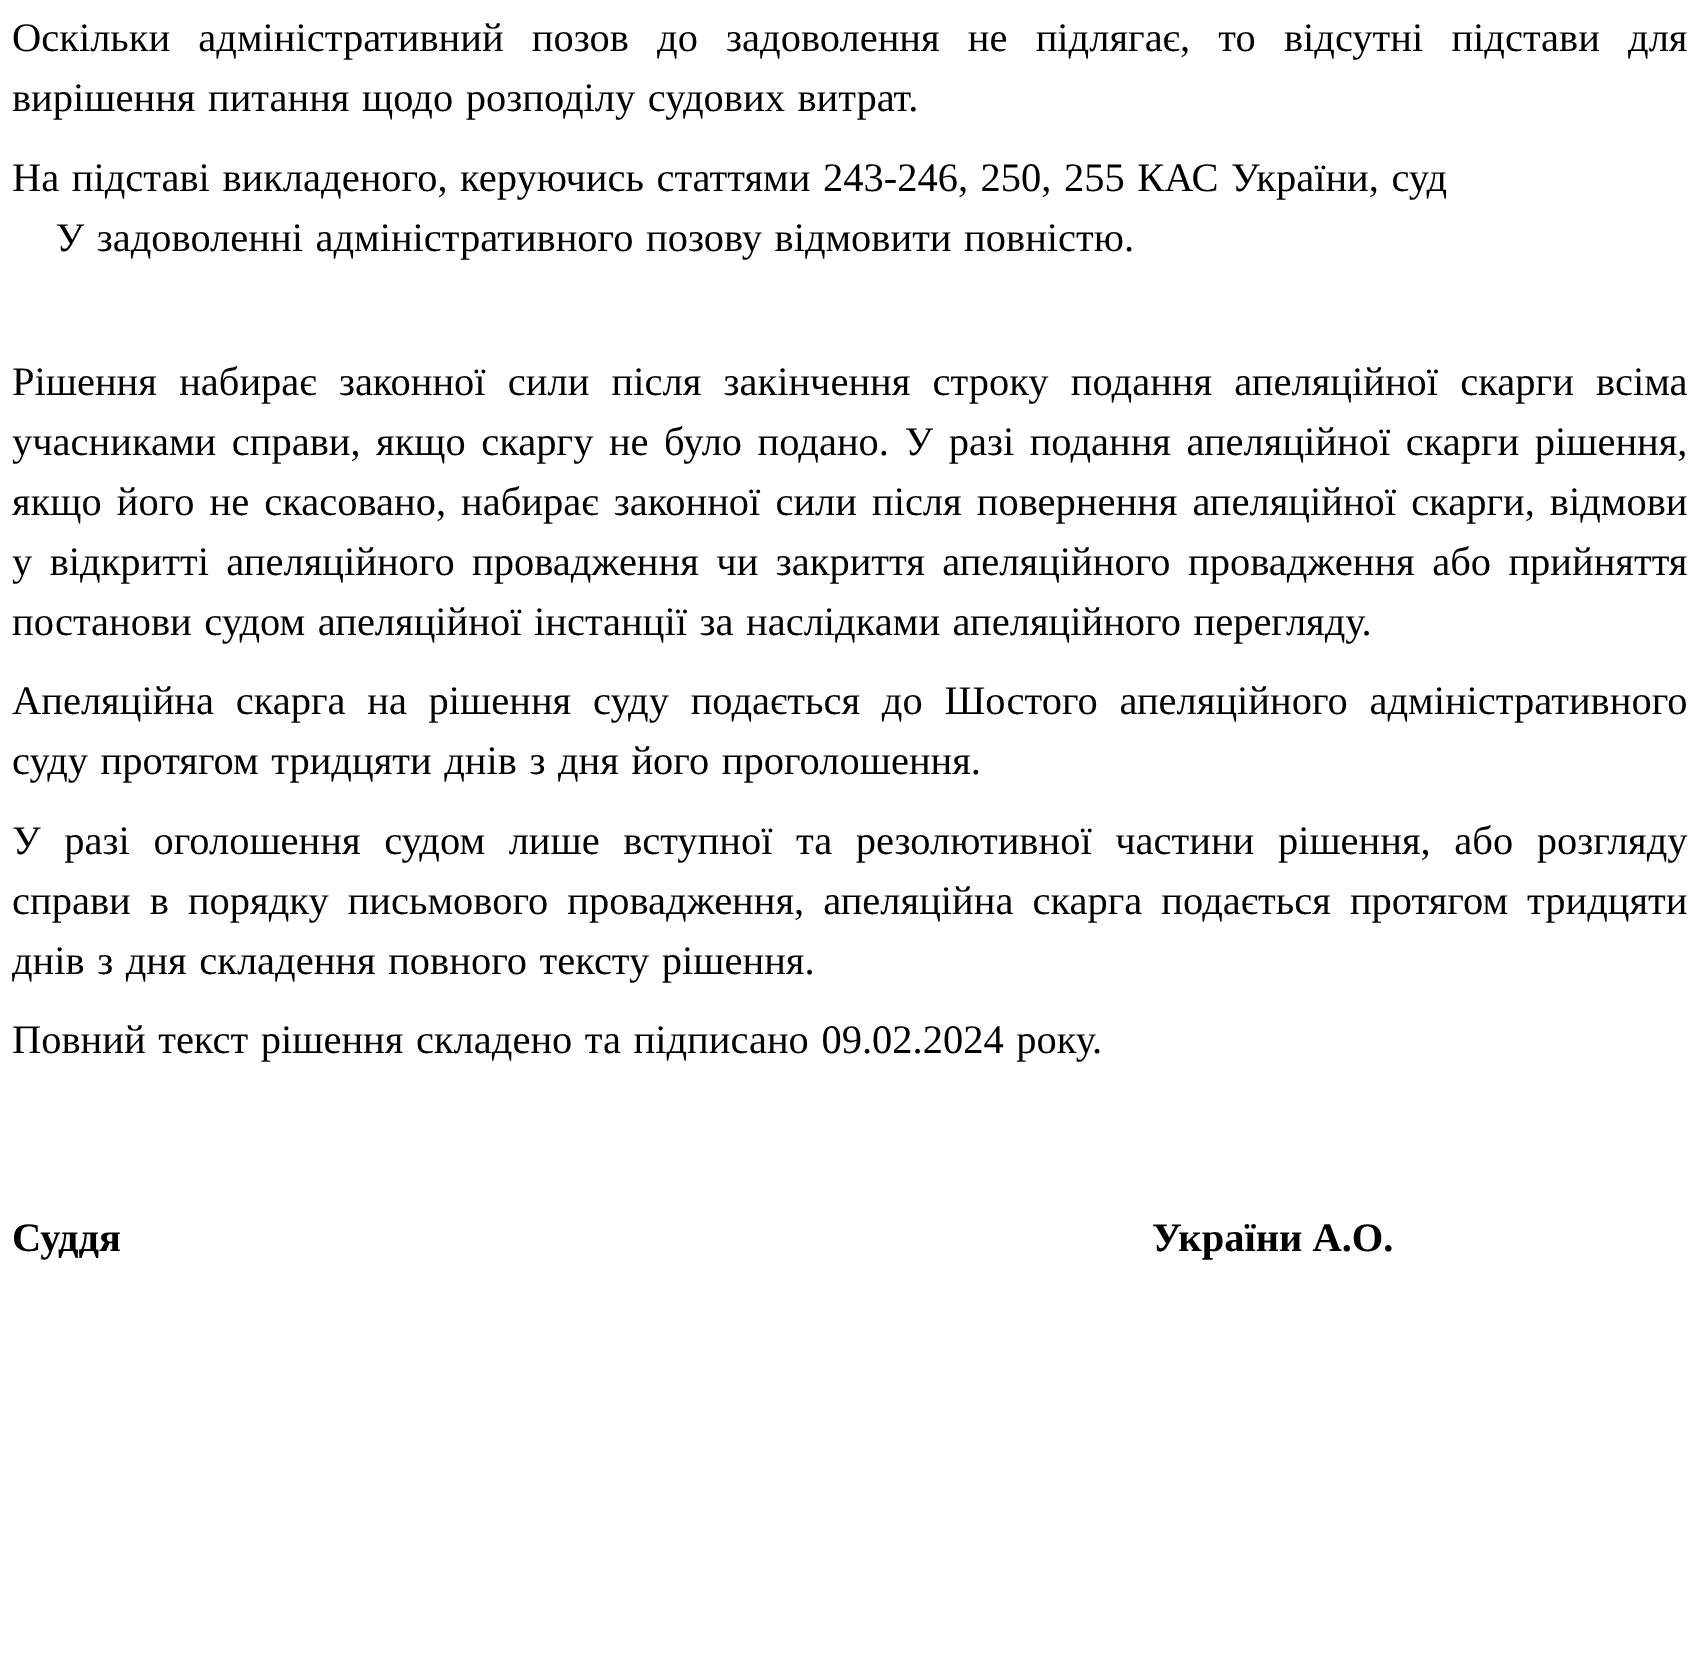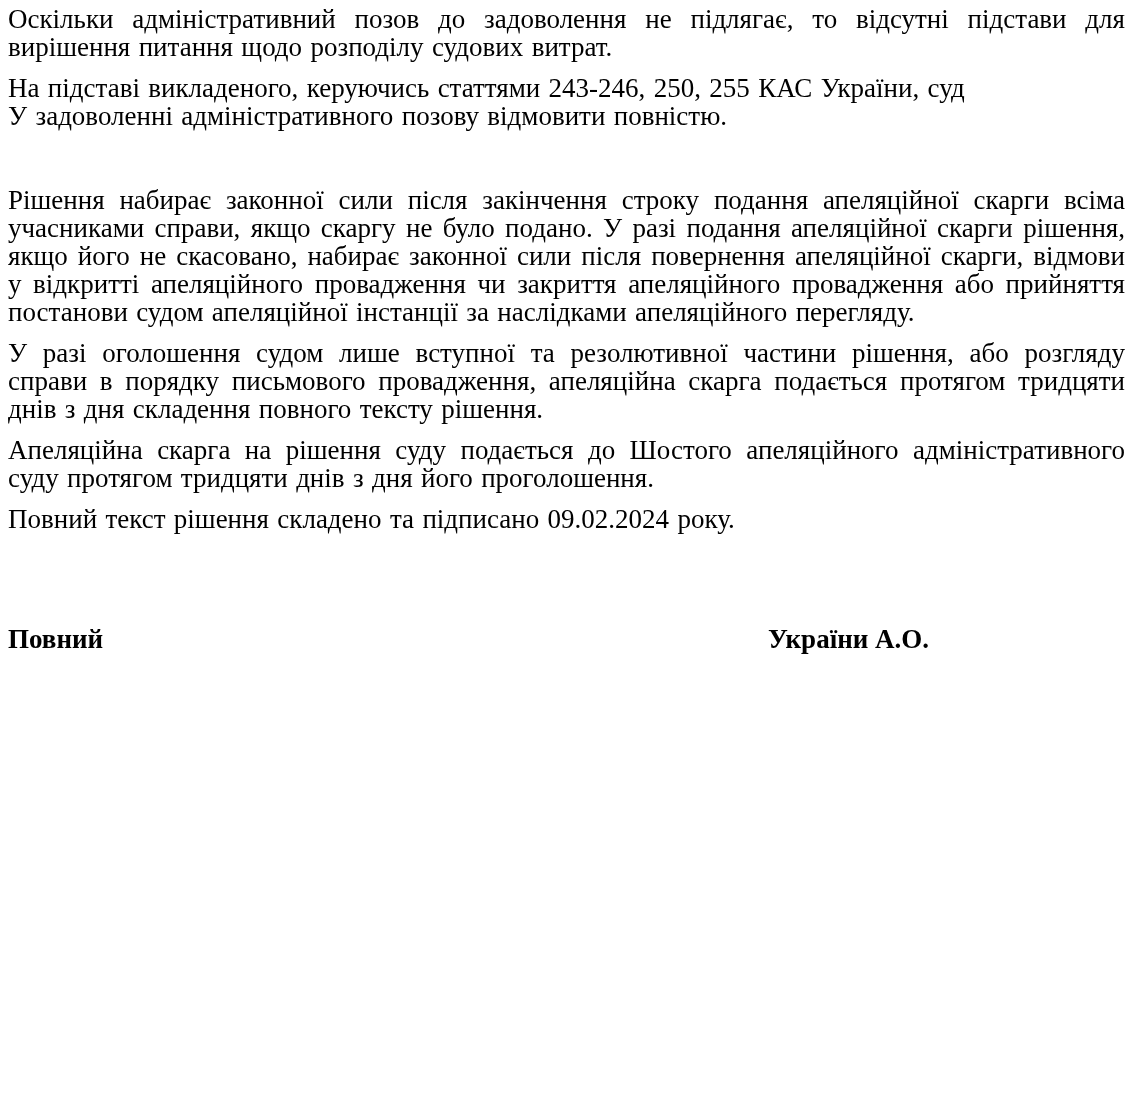--- a/index.html
+++ b/index.html
@@ -10,40 +10,41 @@
   .page {
     position: relative;
     width: 1133px;
     height: 1102px;
     box-sizing: border-box;
     padding: 5px 8px 0 8px;
     background: #ffffff;
     color: #000000;
     font-family: "Liberation Serif", "DejaVu Serif", serif;
     font-size: 27px;
-    line-height: 28px;
+    line-height: 40px;
     overflow: hidden;
   }
   .para {
     margin: 0 0 13px 0;
     text-align: justify;
     text-align-last: left;
     word-spacing: 0.06em;
   }
   .para.no-gap {
     margin-bottom: 0;
   }
   .heading {
     margin: 57px 0 58px 0;
     text-align: center;
     font-weight: bold;
     letter-spacing: 2px;
   }
   .operative {
     margin-bottom: 56px;
+    margin-left: 29px;
   }
   .sig-row {
     display: flex;
     justify-content: space-between;
     box-sizing: border-box;
     padding-right: 196px;
     margin-top: 92px;
     font-weight: bold;
   }
 </style>
@@ -54,24 +55,24 @@
 
   <p class="para">Оскільки адміністративний позов до задоволення не підлягає, то відсутні підстави для вирішення питання щодо розподілу судових витрат.</p>
 
   <p class="para no-gap">На підставі викладеного, керуючись статтями 243-246, 250, 255 КАС України, суд</p>
 
 
   <p class="para operative">У задоволенні адміністративного позову відмовити повністю.</p>
 
   <p class="para">Рішення набирає законної сили після закінчення строку подання апеляційної скарги всіма учасниками справи, якщо скаргу не було подано. У разі подання апеляційної скарги рішення, якщо його не скасовано, набирає законної сили після повернення апеляційної скарги, відмови у відкритті апеляційного провадження чи закриття апеляційного провадження або прийняття постанови судом апеляційної інстанції за наслідками апеляційного перегляду.</p>
 
+  <p class="para">Апеляційна скарга на рішення суду подається до Шостого апеляційного адміністративного суду протягом тридцяти днів з дня його проголошення.</p>
+
   <p class="para">У разі оголошення судом лише вступної та резолютивної частини рішення, або розгляду справи в порядку письмового провадження, апеляційна скарга подається протягом тридцяти днів з дня складення повного тексту рішення.</p>
-
-  <p class="para">Апеляційна скарга на рішення суду подається до Шостого апеляційного адміністративного суду протягом тридцяти днів з дня його проголошення.</p>
 
   <p class="para no-gap">Повний текст рішення складено та підписано 09.02.2024 року.</p>
 
   <div class="sig-row">
-    <span>Повний</span>
+    <span>Суддя</span>
     <span>України А.О.</span>
   </div>
 
 </div>
 
 </body></html>

